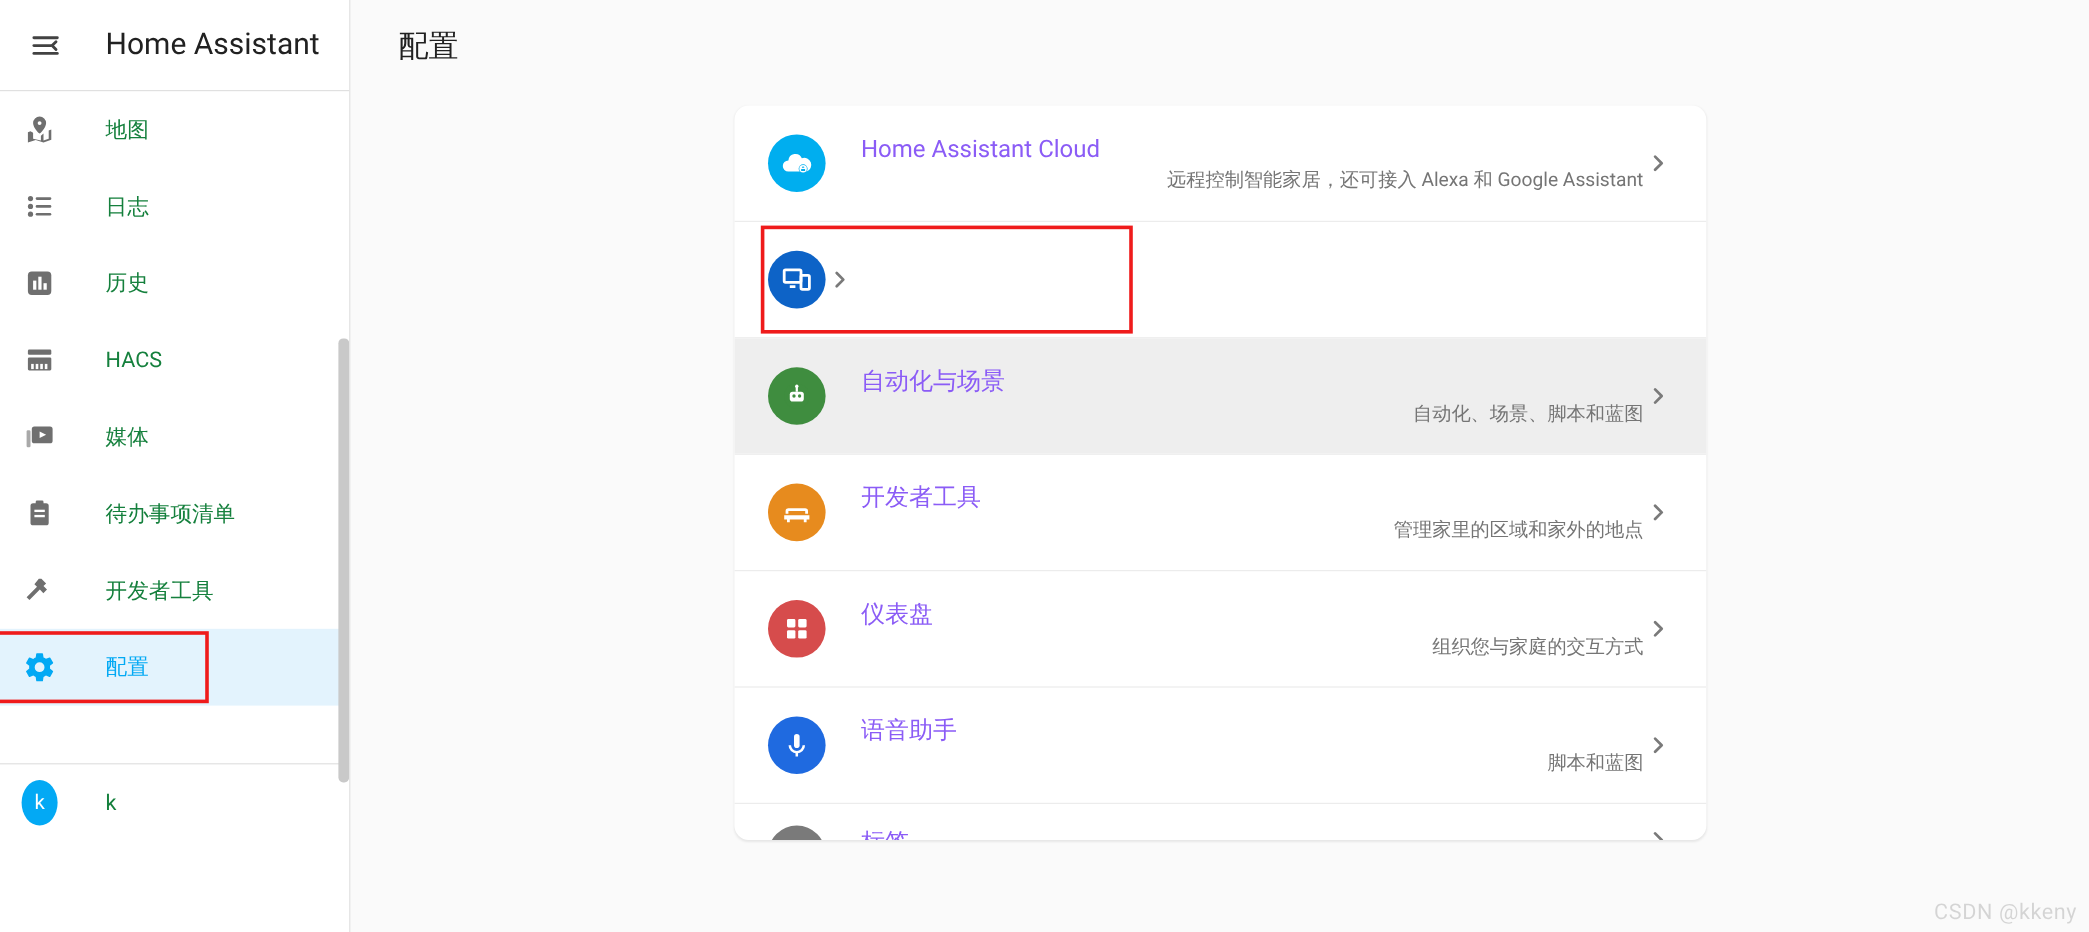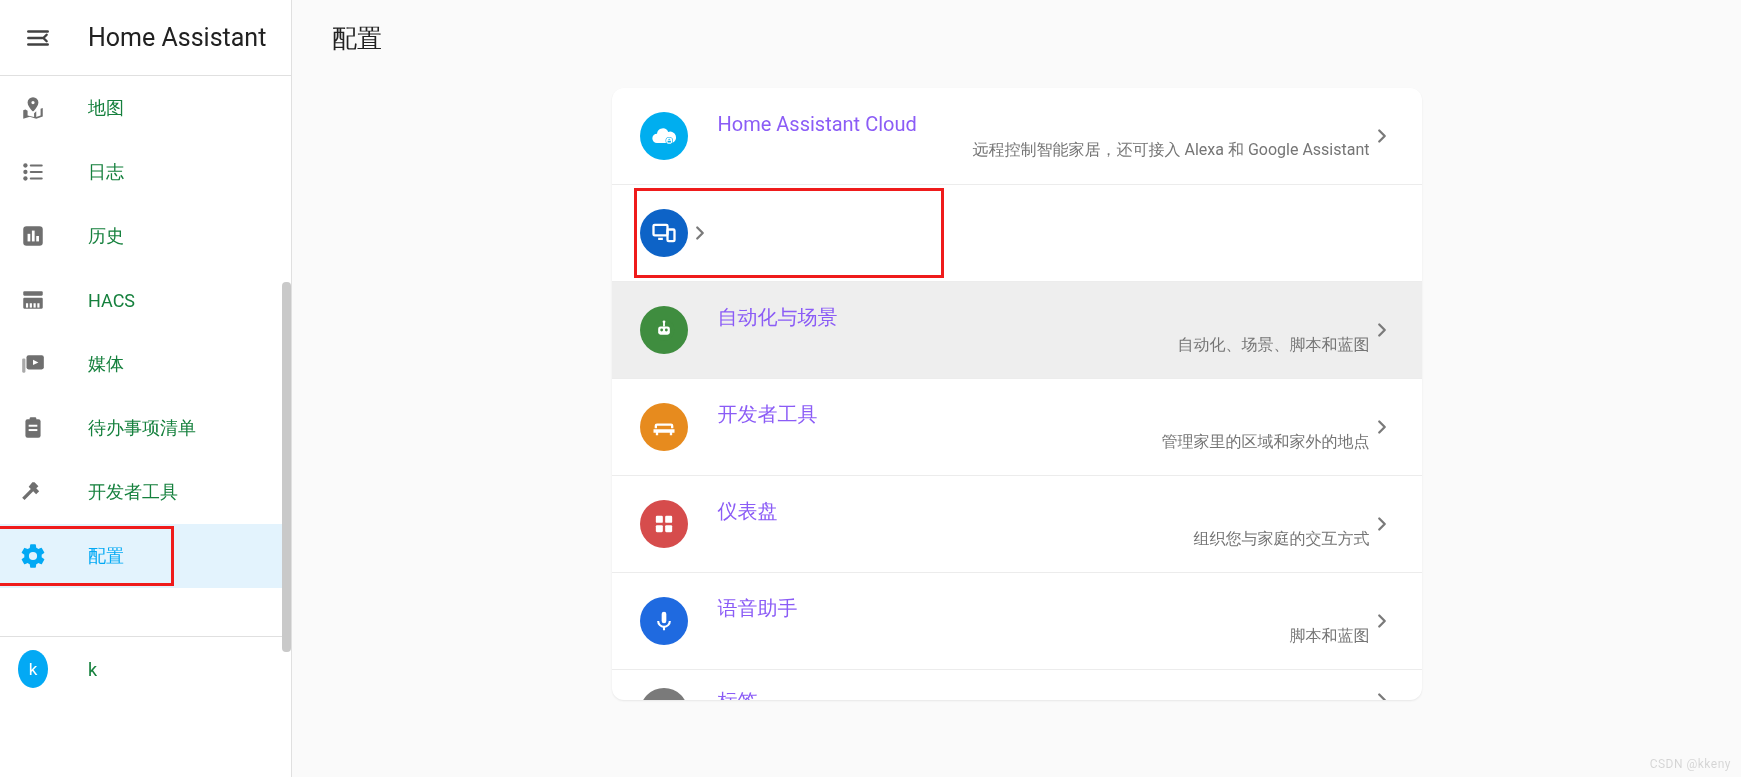--- a/index.html
+++ b/index.html
@@ -215,21 +215,21 @@
     border: 3px solid #ef1b1b;
     pointer-events: none;
     box-sizing: border-box;
   }
 
   
   .watermark {
     position: absolute;
     right: 10px;
     bottom: 6px;
-    font-size: 12px;
+    font-size: 18px;
     color: rgba(0,0,0,.15);
     letter-spacing: .5px;
     pointer-events: none;
   }
 
   svg { display: block; }
 </style>
 </head>
 <body>
 

